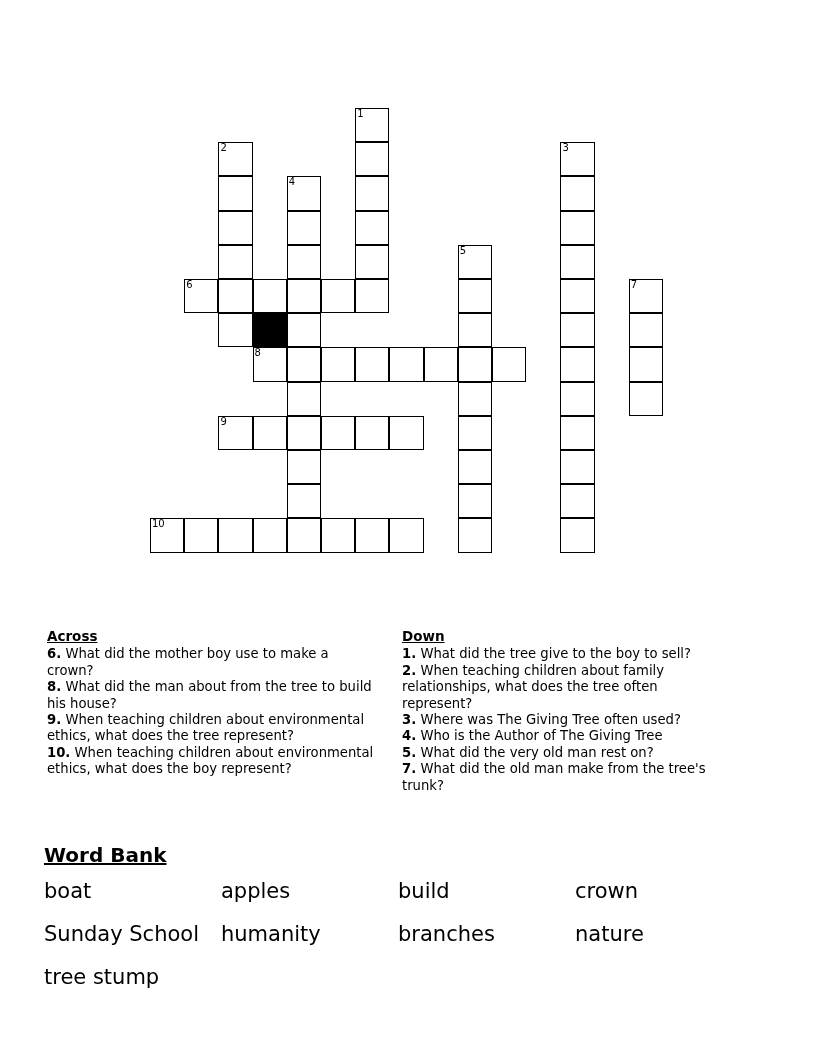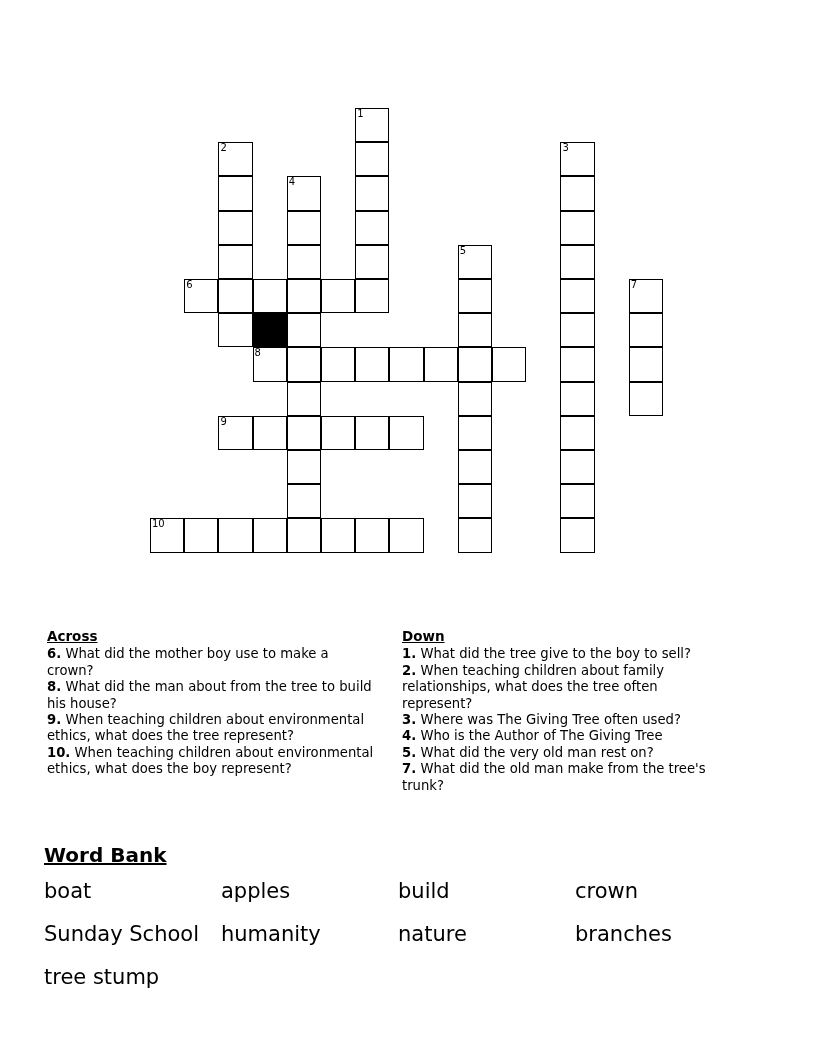--- a/index.html
+++ b/index.html
@@ -225,21 +225,21 @@
 
   <div id="word-bank">
     <span id="word-bank-heading">Word Bank</span>
     <div id="word-bank-grid">
         <div class="word-bank-item">boat</div>
         <div class="word-bank-item">apples</div>
         <div class="word-bank-item">build</div>
         <div class="word-bank-item">crown</div>
         <div class="word-bank-item">Sunday School</div>
         <div class="word-bank-item">humanity</div>
+        <div class="word-bank-item">branches</div>
         <div class="word-bank-item">nature</div>
-        <div class="word-bank-item">branches</div>
         <div class="word-bank-item">tree stump</div>
         <div class="word-bank-item"></div>
         <div class="word-bank-item"></div>
       </div>
   </div>
 
 </div>
 
 </body></html>

